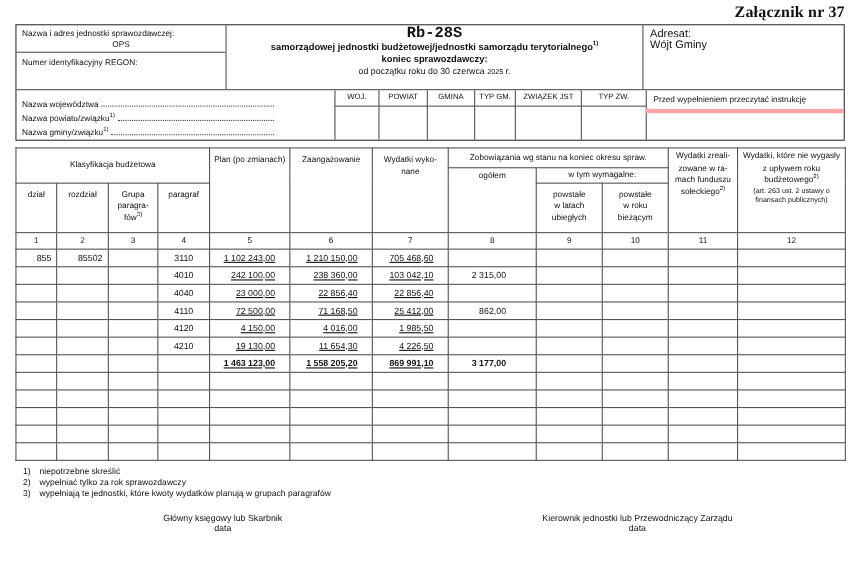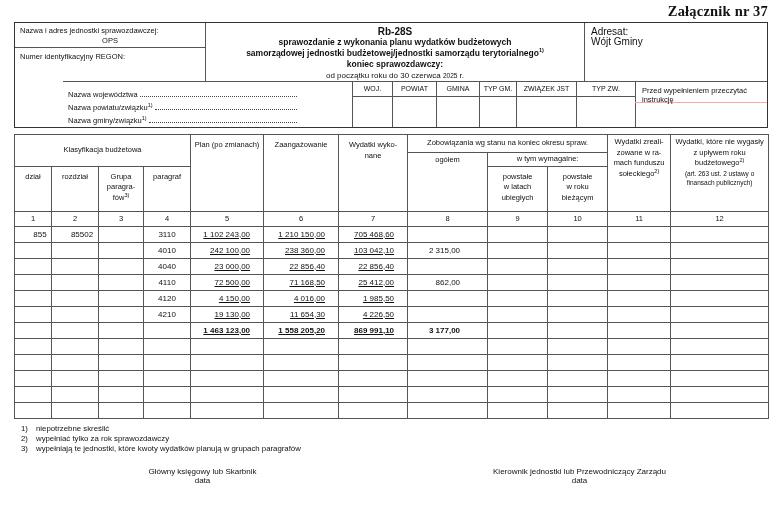--- a/index.html
+++ b/index.html
@@ -25,42 +25,42 @@
 
   
   .hdr-box { width: 754px; border: 1.5px solid #333; }
   .hdr-row1 { display: flex; height: 58px; }
   .hdr-unit { width: 191px; border-right: 1px solid #555; display: flex; flex-direction: column; }
   .hdr-unit-top { height: 25px; border-bottom: 1px solid #555; padding: 3px 5px 0 5px; font-size: 7.5px; line-height: 9.5px; }
   .hdr-unit-top .val { text-align: center; }
   .hdr-unit-bottom { flex: 1; padding: 4px 5px 0 5px; font-size: 7.5px; }
   .hdr-title { flex: 1; border-right: 1px solid #555; text-align: center; padding-top: 3px; font-size: 8.5px; line-height: 11px; }
   .hdr-title .b { font-weight: bold; }
-  .hdr-title .code { font-size: 10px; font-weight: bold; }
+  .hdr-title .code { font-size: 14px; font-weight: bold; font-family: Liberation Mono, monospace; }
   .hdr-title .period { font-size: 8px; }
   .hdr-title .year { font-size: 6.5px; }
   .hdr-addressee { width: 182px; padding: 4px 6px 0 6px; font-size: 10px; line-height: 10px; }
 
-  .hdr-row2 { display: flex; height: 46px; border-top: 1px solid #555; margin-left: 48px; }
+  .hdr-row2 { display: flex; height: 46px; border-top: 1px solid #555; }
   .hdr-region { width: 289px; padding: 4px 0 0 5px; font-size: 7.5px; }
   .region-line { display: flex; align-items: flex-end; height: 13px; }
   .region-line .leader { flex: 1; border-bottom: 1px dotted #444; margin: 0 55px 2px 2px; }
   sup { font-size: 5.5px; vertical-align: super; line-height: 0; }
 
   .hdr-codes { width: 283px; }
   .codes-table { width: 100%; height: 100%; border-collapse: collapse; table-layout: fixed; }
   .codes-table th, .codes-table td { border: 1px solid #555; font-weight: normal; }
   .codes-table th { font-size: 7px; text-align: center; height: 14px; border-top: none; }
   .codes-table td { border-bottom: none; }
   .codes-table .ct0 { width: 40px; } .codes-table .ct1 { width: 44px; }
   .codes-table .ct2 { width: 43px; } .codes-table .ct3 { width: 37px; }
   .codes-table .ct4 { width: 60px; } .codes-table .ct5 { width: 59px; }
 
   .hdr-instruction { flex: 1; display: flex; flex-direction: column; }
-  .instr-top { height: 21px; border-bottom: 1px solid #fca5a5; padding: 4px 0 0 7px; font-size: 7.5px; }
+  .instr-top { height: 21px; border-bottom: 4px solid #fca5a5; padding: 4px 0 0 7px; font-size: 7.5px; }
 
   
   table.main { border-collapse: collapse; table-layout: fixed; width: 754px; margin-top: 6px; border: 1.5px solid #333; }
   .main th, .main td { border: 1px solid #555; overflow: hidden; }
   .main th { font-weight: normal; font-size: 7.5px; line-height: 10.5px; text-align: center; vertical-align: middle; padding: 1px 3px; }
   .main tr.h1 { height: 18px; }
   .main tr.h2 { height: 13px; }
   .main tr.h3 { height: 45px; }
   .main tr.hn { height: 15px; }
   .main tbody tr { height: 16px; }
@@ -95,21 +95,20 @@
         <div class="hdr-unit-top">
           <div>Nazwa i adres jednostki sprawozdawczej:</div>
           <div class="val">OPS</div>
         </div>
         <div class="hdr-unit-bottom">
           <span>Numer identyfikacyjny REGON:</span>
         </div>
       </div>
       <div class="hdr-title">
         <div class="code">Rb-28S</div>
-        <div class="b">sprawozdanie z wykonania planu wydatków budżetowych</div>
         <div class="b"><span>samorządowej jednostki budżetowej/jednostki samorządu terytorialnego</span><sup>1)</sup></div>
         <div class="b">koniec sprawozdawczy:</div>
         <div class="period"><span>od początku roku do 30 czerwca</span> <span class="year">2025</span> <span>r.</span></div>
       </div>
       <div class="hdr-addressee">
         <div>Adresat:</div>
         <div>Wójt Gminy</div>
       </div>
     </div>
     <div class="hdr-row2">

